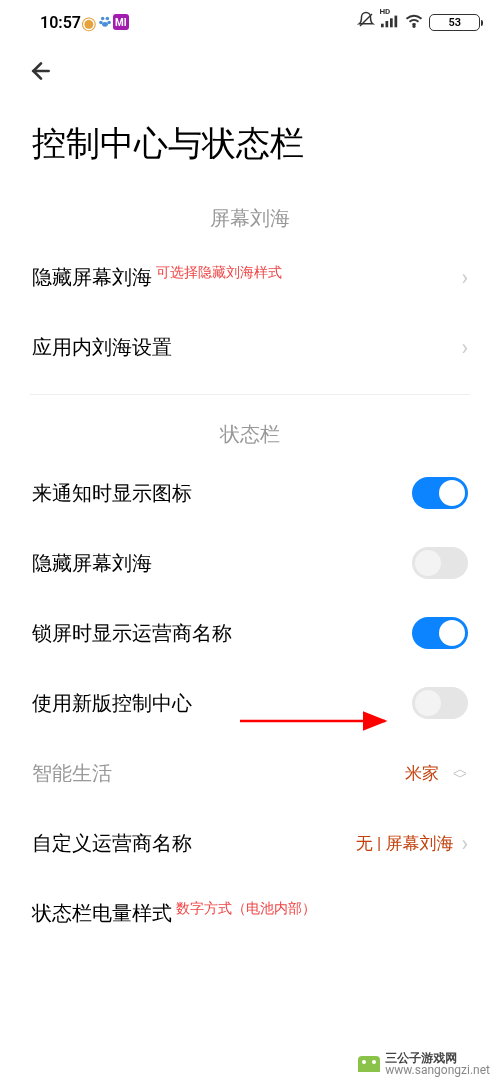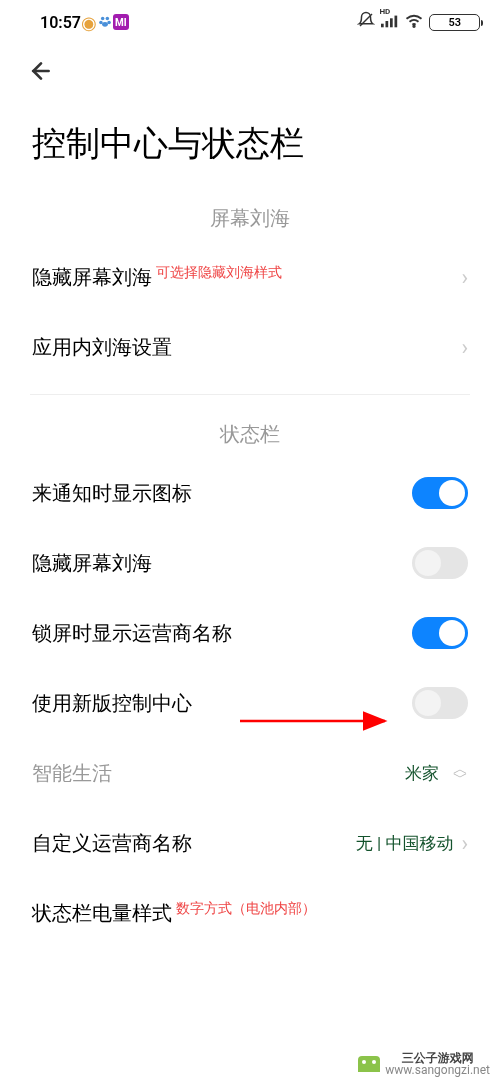--- a/index.html
+++ b/index.html
@@ -153,41 +153,40 @@
       left: 3px;
       background: #f3f3f3;
     }
     .divider {
       height: 1px;
       background: #eee;
       margin: 12px 30px;
     }
     .value-text {
       font-size: 17px;
-      color: #14532d;
+      color: #c2410c;
       margin-right: 8px;
     }
     .value-wrap {
       display: flex;
       align-items: center;
     }
     .arrow-overlay {
       position: absolute;
       top: 706px;
       left: 240px;
       pointer-events: none;
     }
     .watermark {
       position: absolute;
       bottom: 8px;
       right: 10px;
       display: flex;
       align-items: center;
       gap: 5px;
-      text-align: center;
     }
     .wm-bot {
       width: 22px;
       height: 16px;
       background: #8bc34a;
       border-radius: 4px 4px 0 0;
       position: relative;
     }
     .wm-bot::before, .wm-bot::after {
       content: "";
@@ -328,21 +327,21 @@
     <span class="updown">
         <span>︿</span>
         <span>﹀</span>
       </span>
   </div>
 </div>
 
 <div class="row">
   <span class="row-title">自定义运营商名称</span>
   <div class="value-wrap">
-    <span class="value-text">无 | 中国移动</span>
+    <span class="value-text">无 | 屏幕刘海</span>
     <span class="chevron">›</span>
   </div>
 </div>
 
 <div class="row">
   <div class="row-text">
     <span class="row-title">状态栏电量样式</span>
     <span class="row-sub">数字方式（电池内部）</span>
   </div>
 </div>

